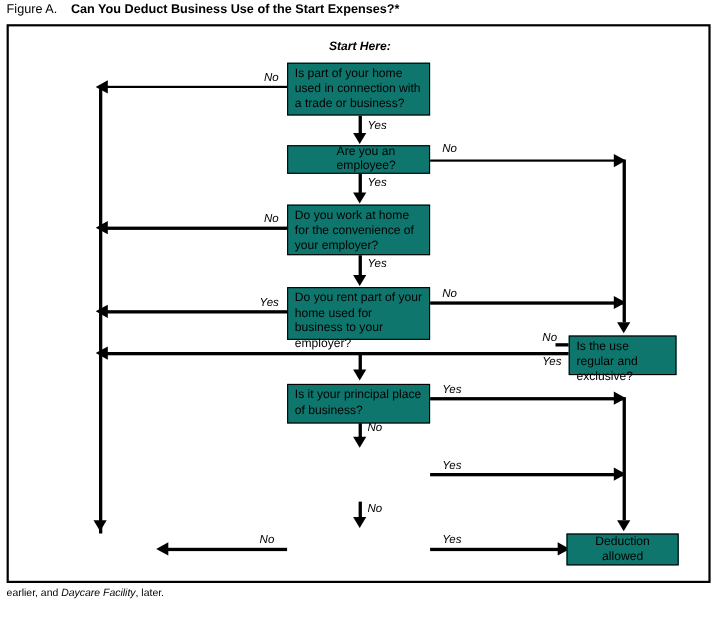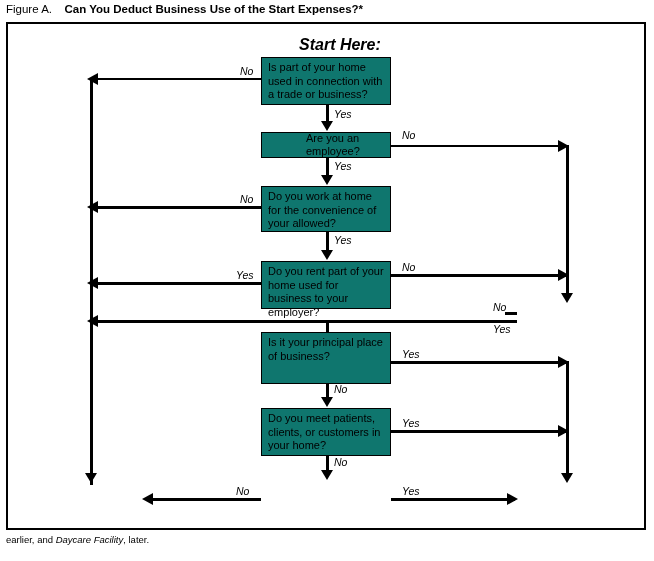--- a/index.html
+++ b/index.html
@@ -58,21 +58,21 @@
     border-top:6px solid transparent;border-bottom:6px solid transparent;
     border-left:11px solid #000;
   }
 
   
   .elabel{
     position:absolute;font-size:10.5px;font-style:italic;
     white-space:nowrap;z-index:7;background:transparent;
   }
   #start-here{
-    position:absolute;font-size:16px;font-weight:700;font-style:italic;
+    position:absolute;font-size:11px;font-weight:700;font-style:italic;
     z-index:7;
     text-align:center;
   }
 </style>
 </head>
 <body>
 
 <div id="figure-title">
   <span class="fig-label">Figure A.</span>
   <span style="display:inline-block;width:6px"></span>
@@ -85,38 +85,41 @@
 
   <div class="node" id="n-q1" style="left:253px;top:33px;width:130px;height:48px;">
     <span>Is part of your home used in connection with a trade or business?</span>
   </div>
 
   <div class="node mid" id="n-q2" style="left:253px;top:108px;width:130px;height:26px;">
     <span>Are you an employee?</span>
   </div>
 
   <div class="node" id="n-q3" style="left:253px;top:162px;width:130px;height:46px;">
-    <span>Do you work at home for the convenience of your allowed?</span>
+    <span>Do you work at home for the convenience of your employer?</span>
   </div>
 
   <div class="node" id="n-q4" style="left:253px;top:237px;width:130px;height:48px;">
     <span>Do you rent part of your home used for business to your employer?</span>
   </div>
 
-
-  <div class="node" id="n-q6" style="left:253px;top:308px;width:130px;height:52px;">
+  <div class="node" id="n-q5" style="left:509px;top:281px;width:98px;height:36px;">
+    <span>Is the use regular and exclusive?</span>
+  </div>
+
+  <div class="node" id="n-q6" style="left:253px;top:325px;width:130px;height:36px;">
     <span>Is it your principal place of business?</span>
   </div>
 
-  <div class="node" id="n-q7" style="left:253px;top:384px;width:130px;height:48px;">
-    <span>Do you meet patients, clients, or customers in your home?</span>
-  </div>
-
-
-
+
+
+
+  <div class="node center" id="n-out-yes" style="left:507px;top:461px;width:102px;height:29px;">
+    <span>Deduction allowed</span>
+  </div>
 
   <div class="v-line thick" style="left:82px;top:54px;height:407px;"></div>
   <div class="arrow down" style="left:77px;top:449px;"></div>
 
   <div class="h-line" style="left:88px;top:54px;width:165px;"></div>
   <div class="arrow left" style="left:79px;top:49px;"></div>
   <div class="elabel" style="left:232px;top:41px;">No</div>
 
   <div class="h-line thick" style="left:88px;top:182px;width:165px;"></div>
   <div class="arrow left" style="left:79px;top:177px;"></div>

